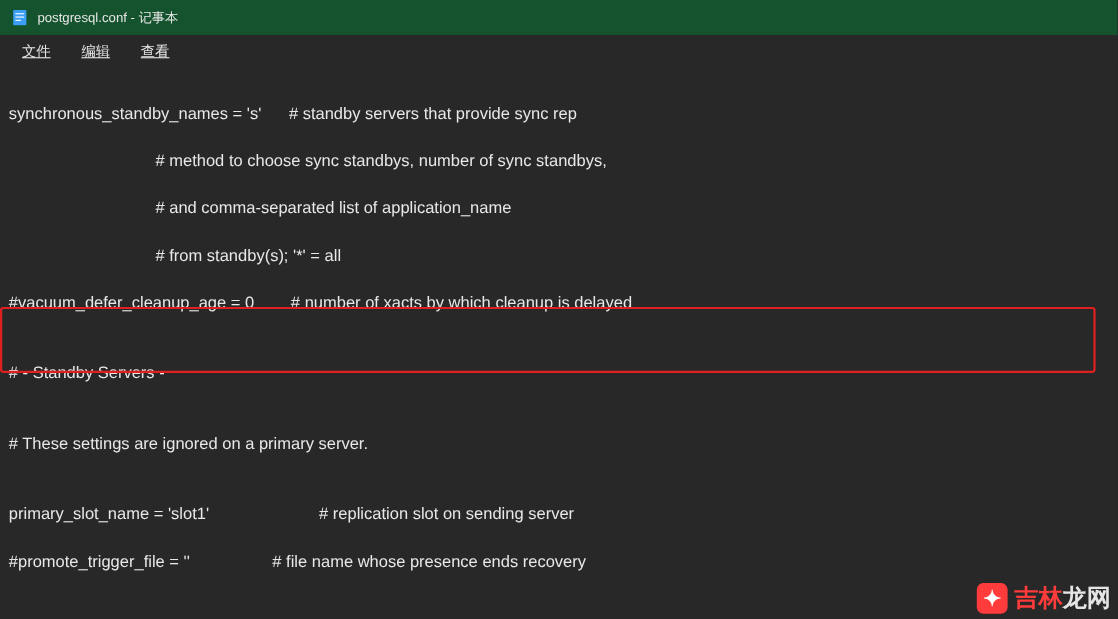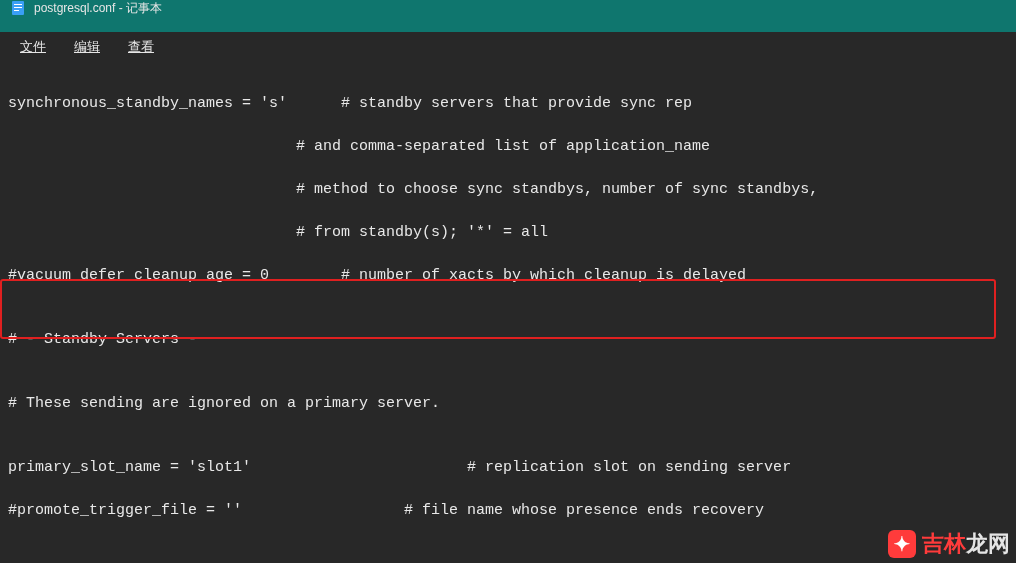--- a/index.html
+++ b/index.html
@@ -6,24 +6,24 @@
   html, body { width: 1016px; height: 563px; overflow: hidden; }
   body {
     background: #282828;
     font-family: "Segoe UI", Arial, sans-serif;
     color: #e6e6e6;
     font-size: 14px;
     position: relative;
   }
   .titlebar {
     display: flex;
-    align-items: flex-start;
+    align-items: center;
     height: 32px;
     padding: 0 10px;
-    background: #0f766e;
+    background: #14532d;
   }
   .titlebar .icon {
     width: 16px; height: 16px;
     margin-right: 8px;
     display: flex; align-items: center; justify-content: center;
   }
   .titlebar .title {
     color: #e6e6e6;
     font-size: 12px;
   }
@@ -43,21 +43,21 @@
   }
   .content {
     padding: 10px 8px 0 8px;
     white-space: pre;
     font-family: "Segoe UI", Arial, sans-serif;
     font-size: 15px;
     line-height: 21.4px;
     color: #e8e8e8;
     position: relative;
   }
-  .line { white-space: pre; font-family: Liberation Mono, monospace; }
+  .line { white-space: pre; }
   .highlight-box {
     position: absolute;
     border: 2px solid #e02020;
     border-radius: 3px;
     pointer-events: none;
   }
   .censor {
     display: inline-block;
     width: 110px;
     height: 15px;
@@ -101,28 +101,28 @@
 </div>
 
 <div class="menubar">
   <div class="menu-item">文件</div>
   <div class="menu-item">编辑</div>
   <div class="menu-item">查看</div>
 </div>
 
 <div class="content">
 <div class="line">synchronous_standby_names = 's'      # standby servers that provide sync rep</div>
+<div class="line">                                # method to choose sync standbys, number of sync standbys,</div>
 <div class="line">                                # and comma-separated list of application_name</div>
-<div class="line">                                # method to choose sync standbys, number of sync standbys,</div>
 <div class="line">                                # from standby(s); '*' = all</div>
 <div class="line">#vacuum_defer_cleanup_age = 0        # number of xacts by which cleanup is delayed</div>
 <div class="line"></div>
 <div class="line"># - Standby Servers -</div>
 <div class="line"></div>
-<div class="line"># These sending are ignored on a primary server.</div>
+<div class="line"># These settings are ignored on a primary server.</div>
 <div class="line"></div>
 <div class="line">primary_slot_name = 'slot1'                        # replication slot on sending server</div>
 <div class="line">#promote_trigger_file = ''                  # file name whose presence ends recovery</div>
 
 
 
 
 
 
 

